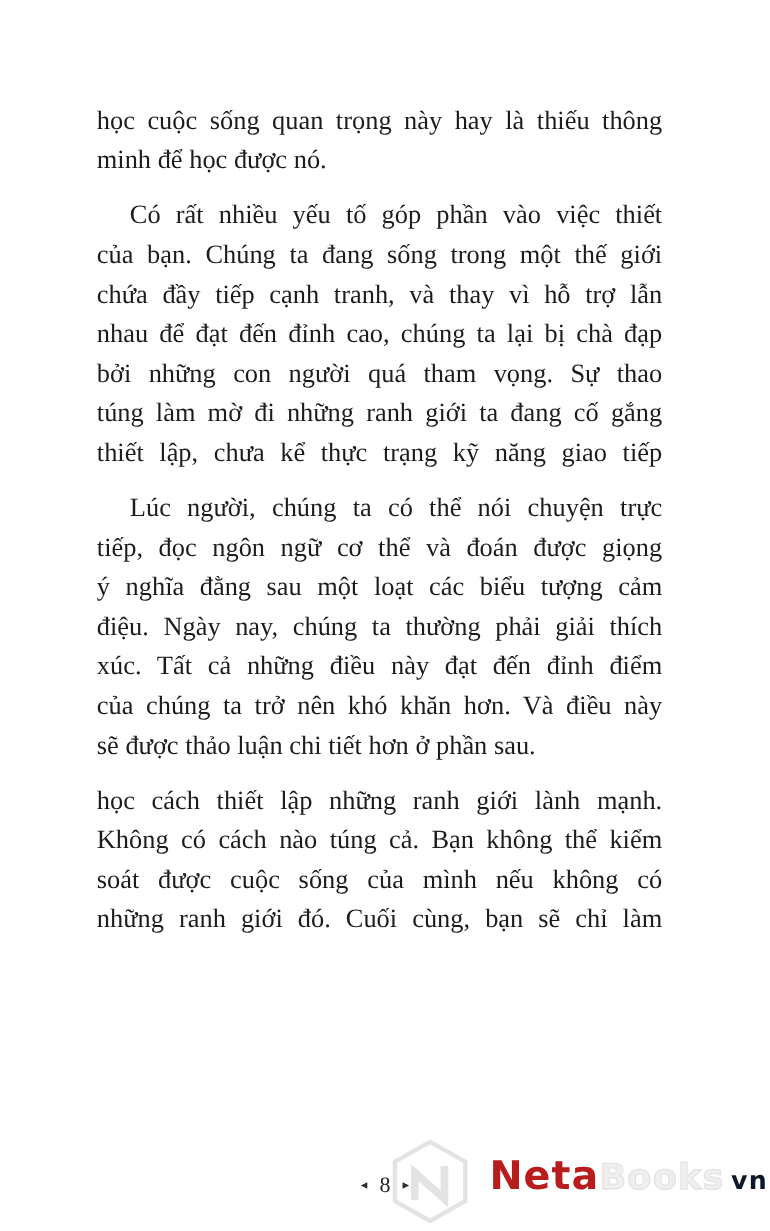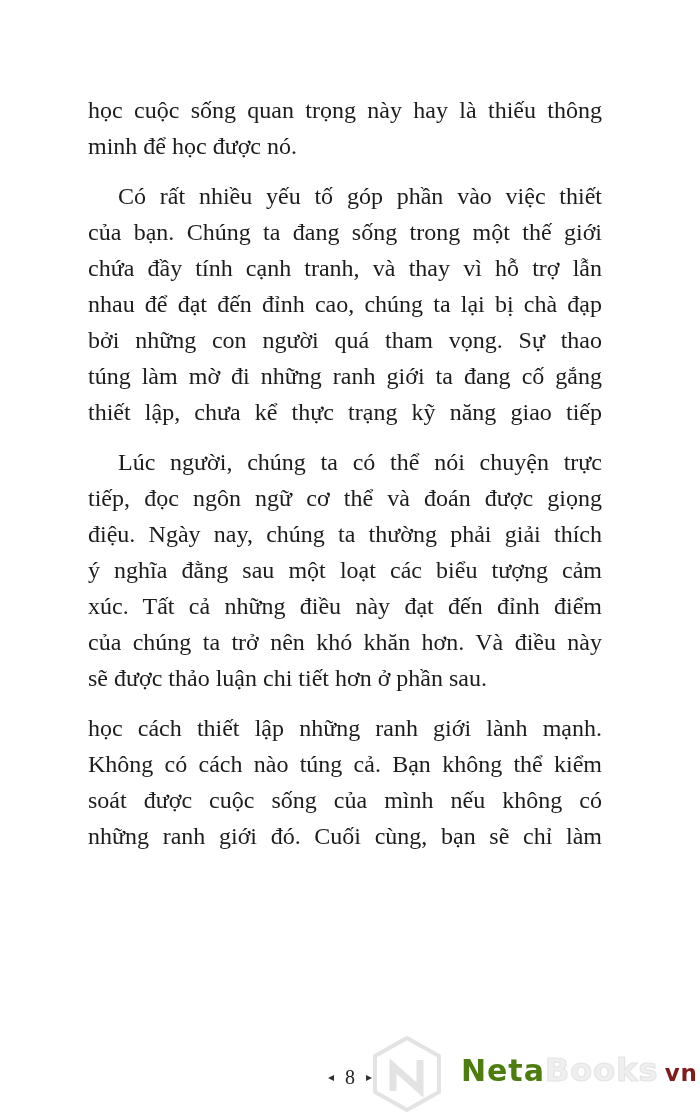--- a/index.html
+++ b/index.html
@@ -76,61 +76,61 @@
   .wm-text {
     display: flex;
     align-items: baseline;
     font-family: "DejaVu Sans", "Liberation Sans", sans-serif;
     font-weight: bold;
     letter-spacing: 1px;
     line-height: 1;
     transform: translateY(-4px);
   }
   .wm-neta {
-    font-size: 30px;
-    color: #4d7c0f;
+    font-size: 36px;
+    color: #b91c1c;
   }
   .wm-books {
     font-size: 32px;
     color: #efefef;
     -webkit-text-stroke: 1.2px #e4e4e4;
   }
   .wm-vn {
     font-size: 23px;
-    color: #7f1d1d;
+    color: #0f172a;
     margin-left: 6px;
   }
 </style>
 </head>
 <body>
 
 <div class="page">
 
   <main class="text-block">
 
     <p class="para">
       <span class="line">học cuộc sống quan trọng này hay là thiếu thông</span>
       <span class="line flush">minh để học được nó.</span>
     </p>
 
     <p class="para">
       <span class="line indent">Có rất nhiều yếu tố góp phần vào việc thiết</span>
       <span class="line">của bạn. Chúng ta đang sống trong một thế giới</span>
-      <span class="line">chứa đầy tính cạnh tranh, và thay vì hỗ trợ lẫn</span>
+      <span class="line">chứa đầy tiếp cạnh tranh, và thay vì hỗ trợ lẫn</span>
       <span class="line">nhau để đạt đến đỉnh cao, chúng ta lại bị chà đạp</span>
       <span class="line">bởi những con người quá tham vọng. Sự thao</span>
       <span class="line">túng làm mờ đi những ranh giới ta đang cố gắng</span>
       <span class="line">thiết lập, chưa kể thực trạng kỹ năng giao tiếp</span>
     </p>
 
     <p class="para">
       <span class="line indent">Lúc người, chúng ta có thể nói chuyện trực</span>
       <span class="line">tiếp, đọc ngôn ngữ cơ thể và đoán được giọng</span>
+      <span class="line">ý nghĩa đằng sau một loạt các biểu tượng cảm</span>
       <span class="line">điệu. Ngày nay, chúng ta thường phải giải thích</span>
-      <span class="line">ý nghĩa đằng sau một loạt các biểu tượng cảm</span>
       <span class="line">xúc. Tất cả những điều này đạt đến đỉnh điểm</span>
       <span class="line">của chúng ta trở nên khó khăn hơn. Và điều này</span>
       <span class="line flush">sẽ được thảo luận chi tiết hơn ở phần sau.</span>
     </p>
 
     <p class="para">
       <span class="line">học cách thiết lập những ranh giới lành mạnh.</span>
       <span class="line">Không có cách nào túng cả. Bạn không thể kiểm</span>
       <span class="line">soát được cuộc sống của mình nếu không có</span>
       <span class="line">những ranh giới đó. Cuối cùng, bạn sẽ chỉ làm</span>

